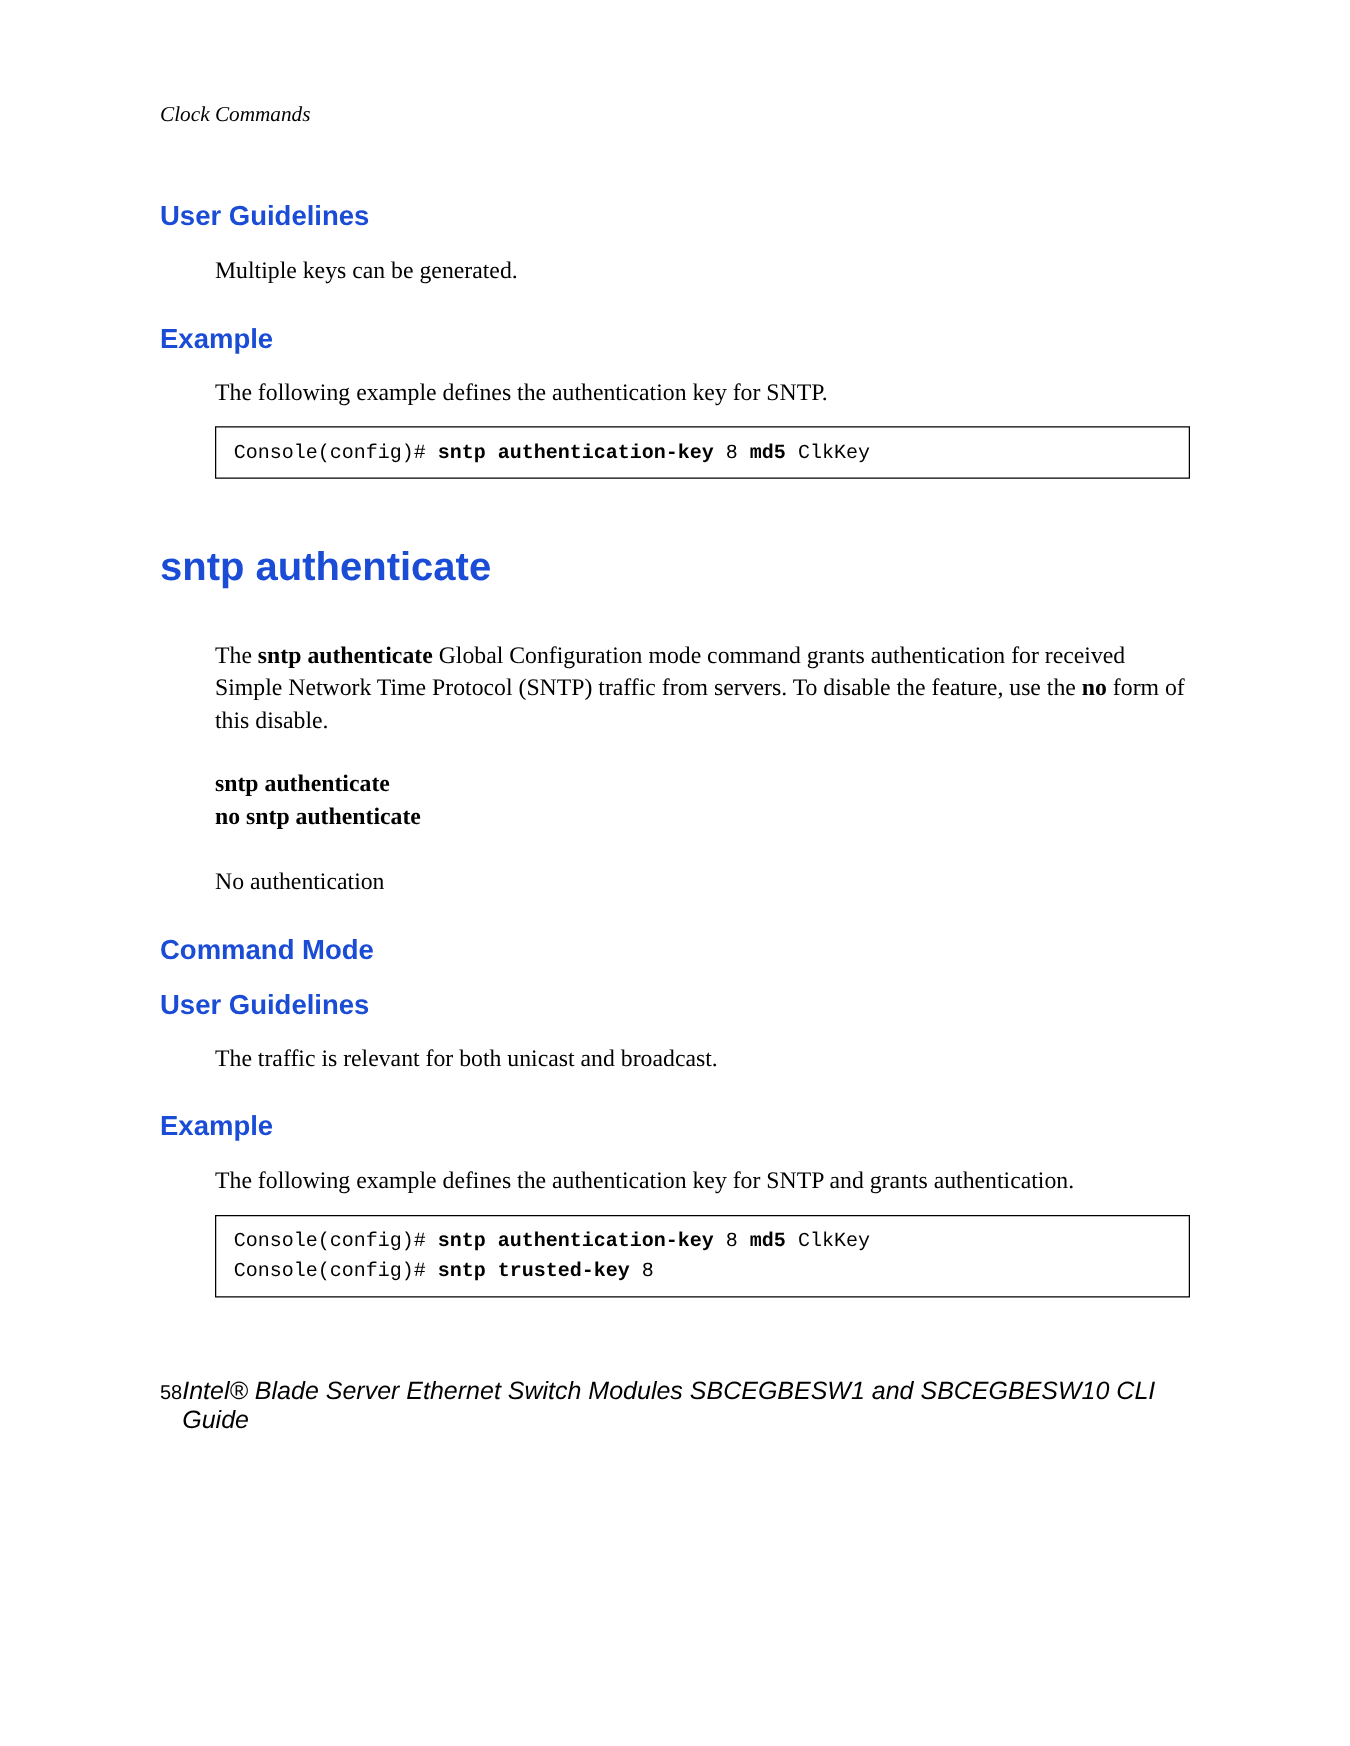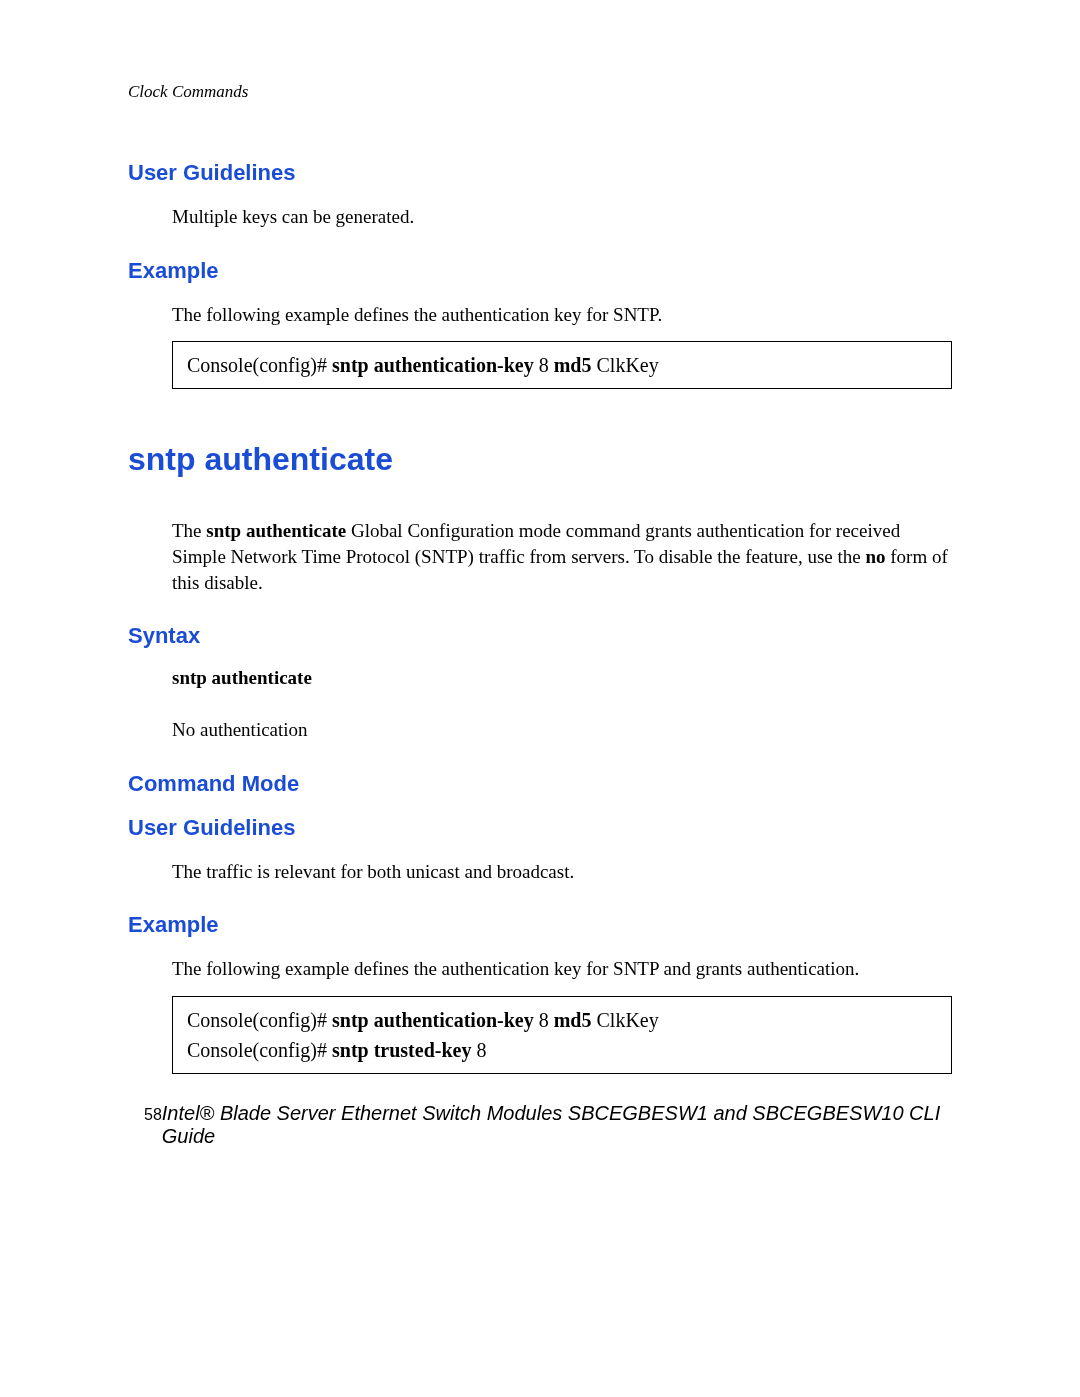--- a/index.html
+++ b/index.html
@@ -45,32 +45,32 @@
     margin: 0 0 14px 0;
   }
   .syntax-line {
     font-size: 19px;
     font-weight: 700;
     margin: 4px 0;
   }
   .code-box {
     border: 1px solid #000;
     padding: 8px 14px;
-    font-family: Liberation Serif, serif;
-    font-size: 20px;
+    font-family: Liberation Mono, monospace;
+    font-size: 16px;
     line-height: 1.5;
     margin-top: 6px;
     white-space: pre;
   }
   .code-prompt { color: #000; }
   .code-bold { font-weight: 700; }
   .footer {
     position: absolute;
     bottom: 70px;
-    left: 144px;
+    left: 128px;
     right: 128px;
     display: flex;
     justify-content: space-between;
     align-items: baseline;
     font-family: Arial, Helvetica, sans-serif;
   }
   .page-number {
     font-size: 16px;
   }
   .footer-title {
@@ -98,23 +98,23 @@
     <p class="body-text">The following example defines the authentication key for SNTP.</p>
     <div class="code-box"><span class="code-prompt">Console(config)# </span><span class="code-bold">sntp authentication-key</span><span> 8 </span><span class="code-bold">md5</span><span> ClkKey</span></div>
   </div>
 
   <h1 class="command-heading">sntp authenticate</h1>
 
   <div class="body-block sntp-desc">
     <p class="body-text"><span>The </span><span class="bold">sntp authenticate</span><span> Global Configuration mode command grants authentication for received Simple Network Time Protocol (SNTP) traffic from servers. To disable the feature, use the </span><span class="bold">no</span><span> form of this disable.</span></p>
   </div>
 
-  <h3 class="section-heading">Syntax</h3>
   <div class="body-block">
     <p class="syntax-line">sntp authenticate</p>
+    <p class="syntax-line">no sntp authenticate</p>
   </div>
 
   <div class="body-block">
     <p class="body-text">No authentication</p>
   </div>
 
   <h3 class="section-heading">Command Mode</h3>
 
   <h3 class="section-heading">User Guidelines</h3>
   <div class="body-block">

